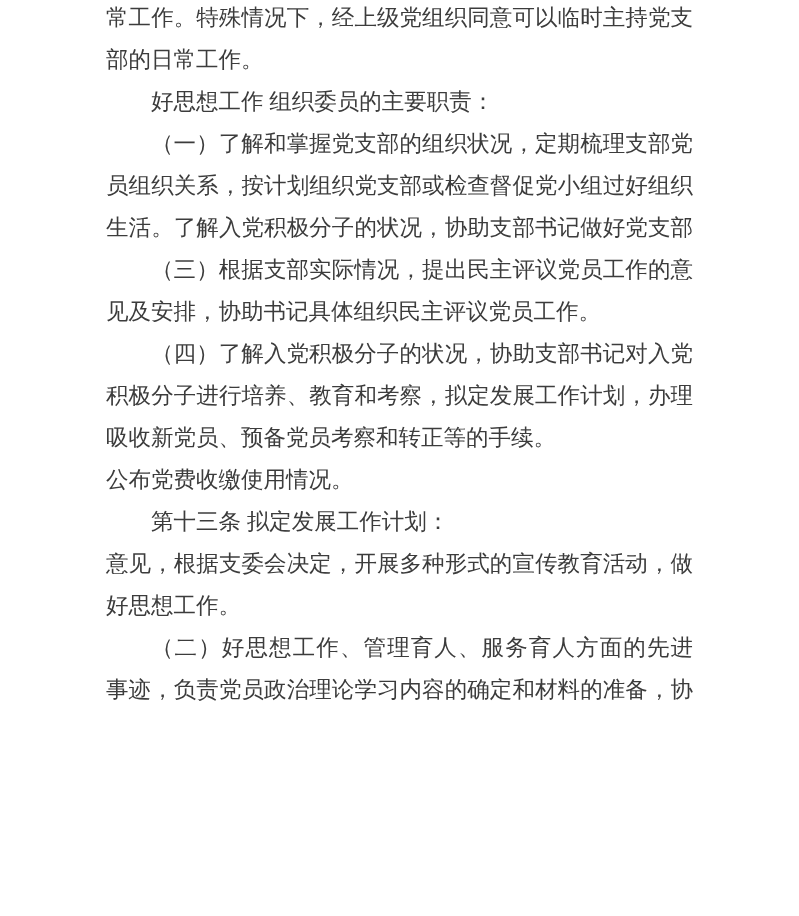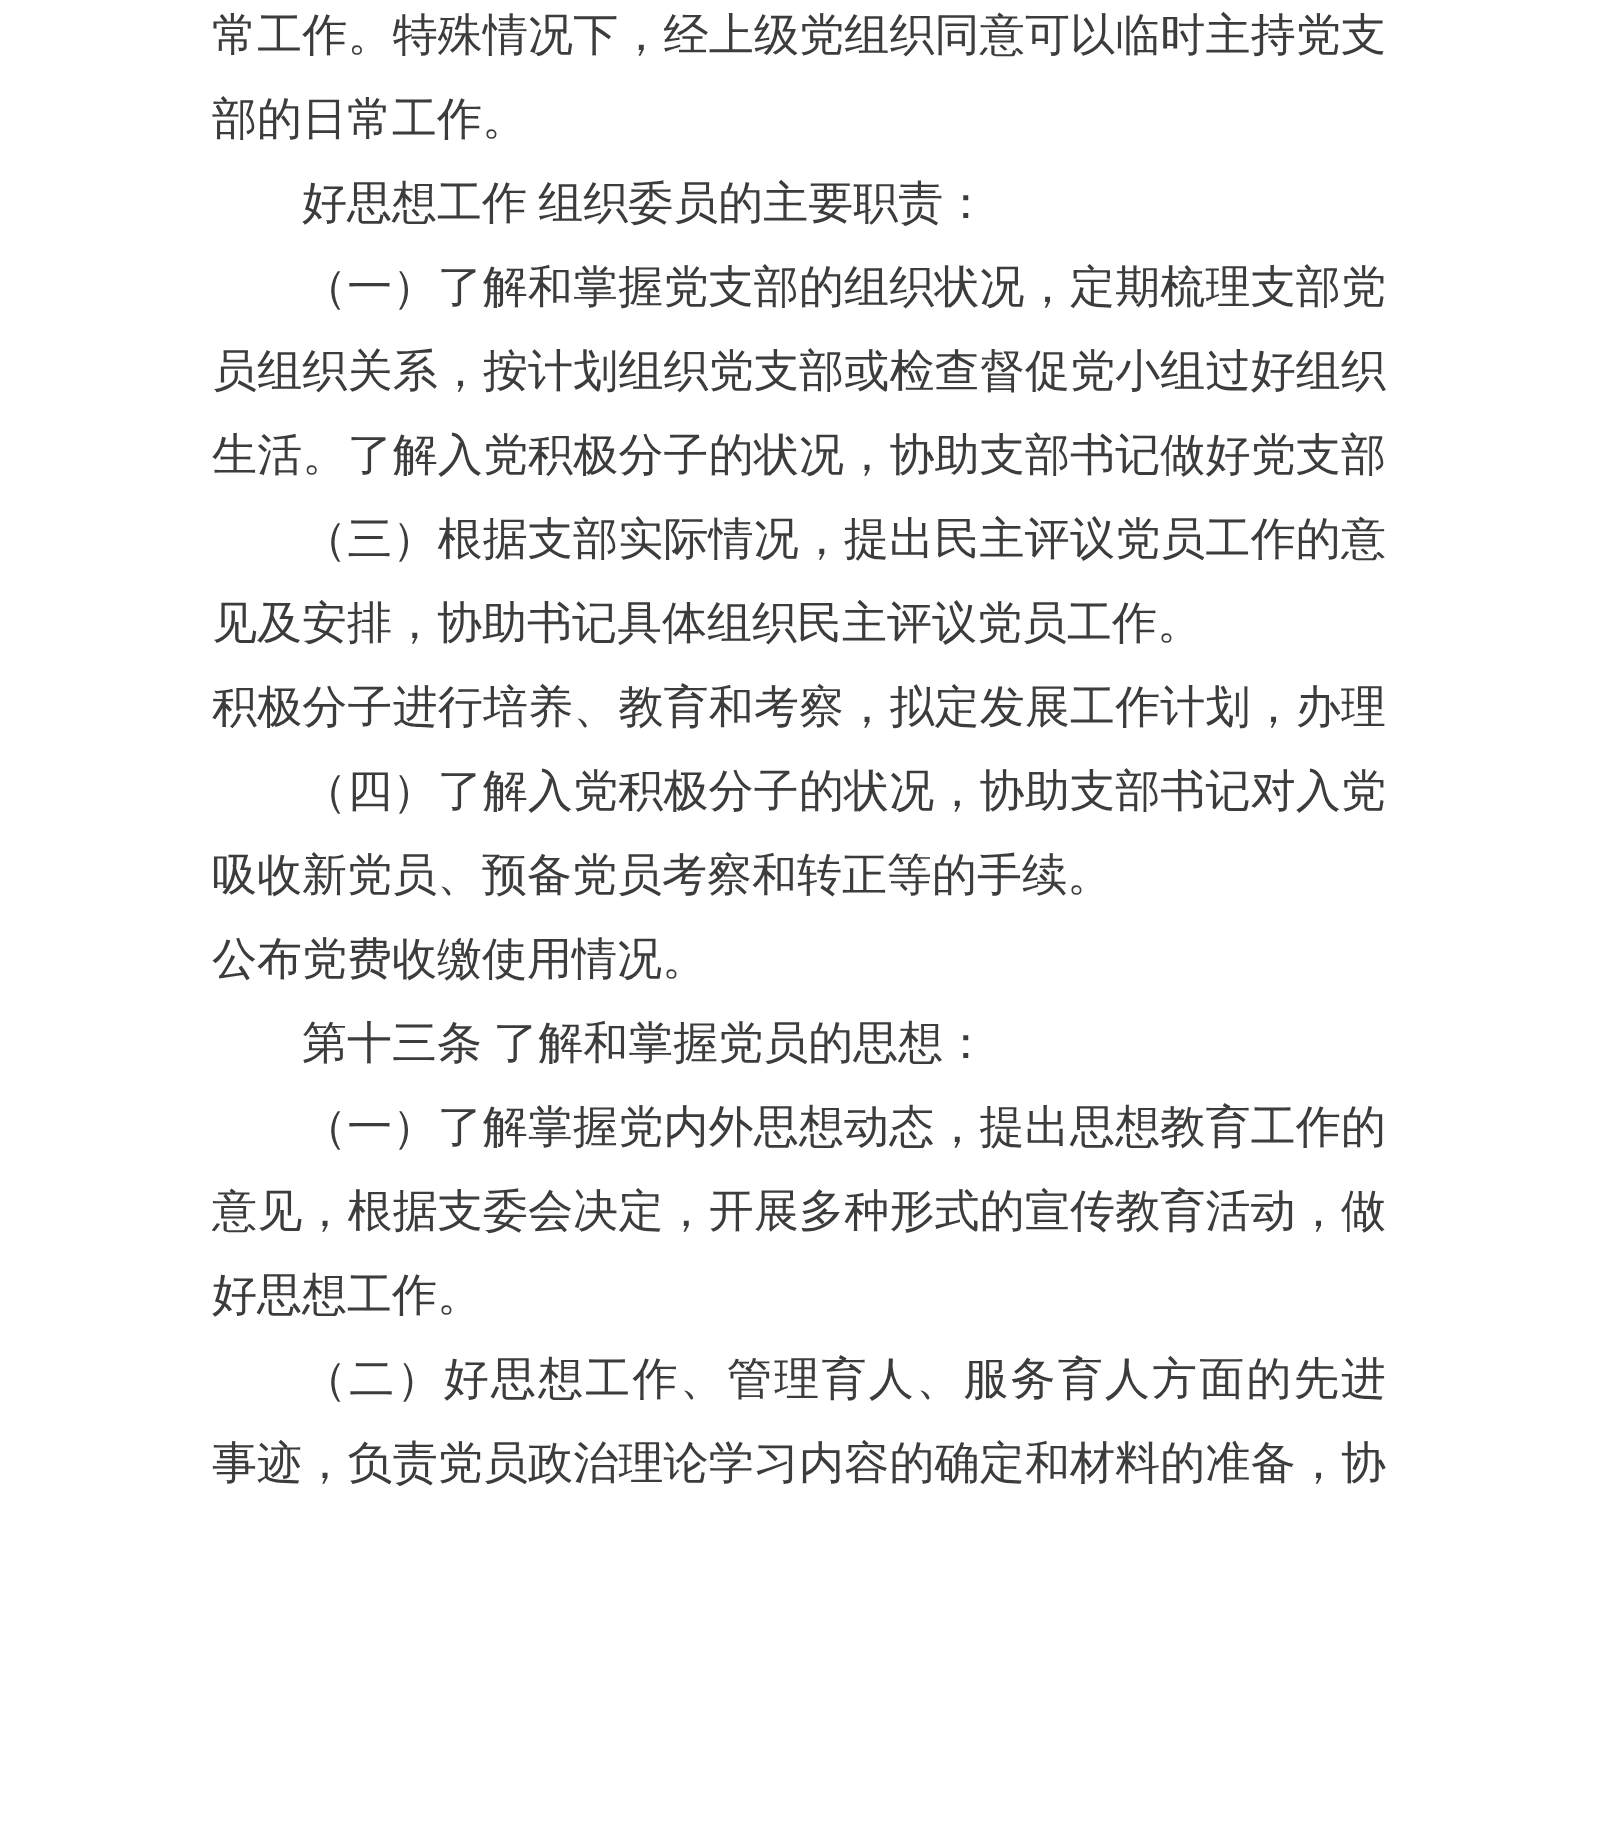--- a/index.html
+++ b/index.html
@@ -48,24 +48,23 @@
 <div class="page">
   <div class="textblock">
     <div class="line fill">常工作。特殊情况下，经上级党组织同意可以临时主持党支</div>
     <div class="line">部的日常工作。</div>
     <div class="line indent">好思想工作 组织委员的主要职责：</div>
     <div class="line indent fill">（一）了解和掌握党支部的组织状况，定期梳理支部党</div>
     <div class="line fill">员组织关系，按计划组织党支部或检查督促党小组过好组织</div>
     <div class="line fill">生活。了解入党积极分子的状况，协助支部书记做好党支部</div>
     <div class="line indent fill">（三）根据支部实际情况，提出民主评议党员工作的意</div>
     <div class="line">见及安排，协助书记具体组织民主评议党员工作。</div>
+    <div class="line indent fill">（四）了解入党积极分子的状况，协助支部书记对入党</div>
     <div class="line fill">积极分子进行培养、教育和考察，拟定发展工作计划，办理</div>
-    <div class="line indent fill">（四）了解入党积极分子的状况，协助支部书记对入党</div>
     <div class="line">吸收新党员、预备党员考察和转正等的手续。</div>
     <div class="line">公布党费收缴使用情况。</div>
-    <div class="line indent">第十三条 了解和掌握党员的思想：</div>
-    <div class="line indent fill">（一）了解掌握党内外思想动态，提出思想教育工作的</div>
+    <div class="line indent">第十三条 拟定发展工作计划：</div>
     <div class="line fill">意见，根据支委会决定，开展多种形式的宣传教育活动，做</div>
     <div class="line">好思想工作。</div>
     <div class="line indent fill">（二）好思想工作、管理育人、服务育人方面的先进</div>
     <div class="line fill">事迹，负责党员政治理论学习内容的确定和材料的准备，协</div>
   </div>
 </div>
 
 </body></html>

